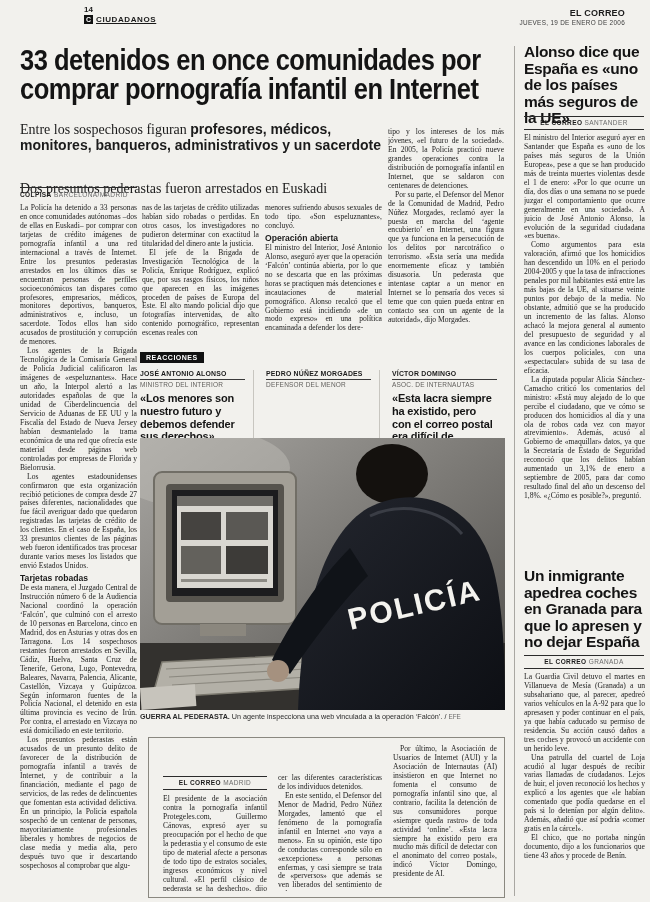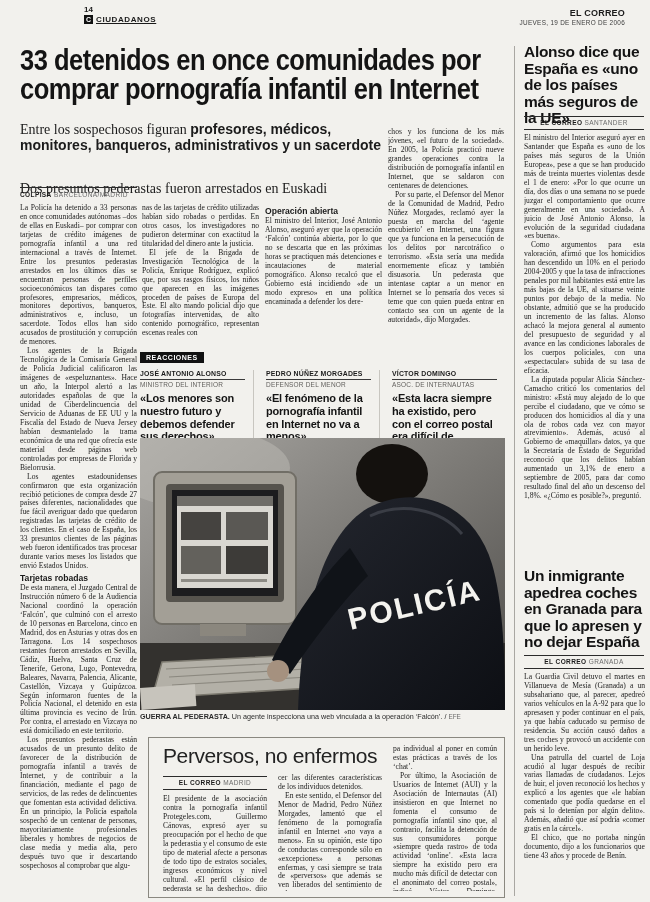--- a/index.html
+++ b/index.html
@@ -81,41 +81,41 @@
   <p class="f">De esta manera, el Juzgado Central de Instrucción número 6 de la Audiencia Nacional coordinó la operación ‘Falcón’, que culminó con el arresto de 10 personas en Barcelona, cinco en Madrid, dos en Asturias y otras dos en Tarragona. Los 14 sospechosos restantes fueron arrestados en Sevilla, Cádiz, Huelva, Santa Cruz de Tenerife, Gerona, Lugo, Pontevedra, Baleares, Navarra, Palencia, Alicante, Castellón, Vizcaya y Guipúzcoa. Según informaron fuentes de la Policía Nacional, el detenido en esta última provincia es vecino de Irún. Por contra, el arrestado en Vizcaya no está domiciliado en este territorio.</p>
   <p>Los presuntos pederastas están acusados de un presunto delito de favorecer de la distribución de pornografía infantil a través de Internet, y de contribuir a la financiación, mediante el pago de servicios, de las redes de delincuentes que fomentan esta actividad delictiva. En un principio, la Policía española sospechó de un centenar de personas, mayoritariamente profesionales liberales y hombres de negocios de clase media y media alta, pero después tuvo que ir descartando sospechosos al comprobar que algu-</p>
 </div>
 
 <div class="abs col" style="left:142px;top:204px;width:117px;height:136px;">
   <p class="f">nas de las tarjetas de crédito utilizadas habían sido robadas o perdidas. En otros casos, los investigadores no pudieron determinar con exactitud la titularidad del dinero ante la justicia.</p>
   <p>El jefe de la Brigada de Investigación Tecnológica de la Policía, Enrique Rodríguez, explicó que, por sus rasgos físicos, los niños que aparecen en las imágenes proceden de países de Europa del Este. El alto mando policial dijo que fotografías intervenidas, de alto contenido pornográfico, representan escenas reales con</p>
 </div>
 
 <div class="abs col" style="left:265px;top:204px;width:117px;height:136px;">
+  <p class="f">menores sufriendo abusos sexuales de todo tipo. «Son espeluznantes», concluyó.</p>
   <p class="bodysub">Operación abierta</p>
   <p class="f">El ministro del Interior, José Antonio Alonso, aseguró ayer que la operación ‘Falcón’ continúa abierta, por lo que no se descarta que en las próximas horas se practiquen más detenciones e incautaciones de material pornográfico. Alonso recalcó que el Gobierno está incidiendo «de un modo expreso» en una política encaminada a defender los dere-</p>
 </div>
 
 <div class="abs col" style="left:388px;top:128px;width:116px;height:212px;">
-  <p class="f">chos y los funciona de los más jóvenes, «el futuro de la sociedad». En 2005, la Policía practicó nueve grandes operaciones contra la distribución de pornografía infantil en Internet, que se saldaron con centenares de detenciones.</p>
+  <p class="f">tipo y los intereses de los más jóvenes, «el futuro de la sociedad». En 2005, la Policía practicó nueve grandes operaciones contra la distribución de pornografía infantil en Internet, que se saldaron con centenares de detenciones.</p>
   <p>Por su parte, el Defensor del Menor de la Comunidad de Madrid, Pedro Núñez Morgades, reclamó ayer la puesta en marcha del ‘agente encubierto’ en Internet, una figura que ya funciona en la persecución de los delitos por narcotráfico o terrorismo. «Esta sería una medida enormemente eficaz y también disuasoria. Un pederasta que intentase captar a un menor en Internet se lo pensaría dos veces si teme que con quien pueda entrar en contacto sea con un agente de la autoridad», dijo Morgades.</p>
 </div>
 
 <div class="abs" style="left:140px;top:346px;width:365px;">
   <span class="reacttag">REACCIONES</span>
   <div class="quotes">
     <div class="qcol">
       <div class="qname">JOSÉ ANTONIO ALONSO</div>
       <div class="qrole">MINISTRO DEL INTERIOR</div>
       <div class="qtext">«Los menores son nuestro futuro y debemos defender sus derechos»</div>
     </div>
     <div class="qcol">
       <div class="qname">PEDRO NÚÑEZ MORGADES</div>
       <div class="qrole">DEFENSOR DEL MENOR</div>
-      <div class="qtext">«El fenómeno de la pornografía infantil en Internet no va a menos»</div>
     </div>
     <div class="qcol">
       <div class="qname">VÍCTOR DOMINGO</div>
       <div class="qrole">ASOC. DE INTERNAUTAS</div>
       <div class="qtext">«Esta lacra siempre ha existido, pero con el correo postal era difícil de detectar»</div>
     </div>
   </div>
 </div>
 
 <div class="abs photo" style="left:140px;top:438px;width:365px;height:272px;">
@@ -166,33 +166,31 @@
       <path d="M230,78 C260,64 300,70 322,96" stroke="#3a3d45" stroke-width="3" fill="none"></path>
     </g>
   </svg>
 </div>
 
 <div class="abs caption" style="left:140px;top:713px;width:365px;">
   <span class="cl">GUERRA AL PEDERASTA.</span><span> Un agente inspecciona una web vinculada a la operación ‘Falcón’. / </span><span class="cr">EFE</span>
 </div>
 
 <div class="abs boxart" style="left:148px;top:737px;width:355px;height:159px;">
-  <div class="abs boxhead" style="left:14px;top:7px;width:220px;">Perversos, no enfermos</div>
   <div class="abs byl byl-rule" style="left:14px;top:38px;width:104px;">
     <span>EL CORREO</span><span class="pl"> MADRID</span>
   </div>
   <div class="abs col" style="left:14px;top:57px;width:104px;height:96px;">
     <p class="f">El presidente de la asociación contra la pornografía infantil Protegeles.com, Guillermo Cánovas, expresó ayer su preocupación por el hecho de que la pederastia y el consumo de este tipo de material afecte a personas de todo tipo de estratos sociales, ingresos económicos y nivel cultural. «El perfil clásico de pederasta se ha deshecho», dijo Cánovas, tras cono-</p>
   </div>
   <div class="abs col" style="left:129px;top:36px;width:104px;height:117px;">
     <p class="f">cer las diferentes características de los individuos detenidos.</p>
     <p>En este sentido, el Defensor del Menor de Madrid, Pedro Núñez Morgades, lamentó que el fenómeno de la pornografía infantil en Internet «no vaya a menos». En su opinión, este tipo de conductas corresponde sólo en «excepciones» a personas enfermas, y casi siempre se trata de «perversos» que además se ven liberados del sentimiento de cul-</p>
   </div>
   <div class="abs col" style="left:244px;top:7px;width:104px;height:146px;">
-    <p class="f">pa individual al poner en común estas prácticas a través de los ‘chat’.</p>
     <p>Por último, la Asociación de Usuarios de Internet (AUI) y la Asociación de Internautas (AI) insistieron en que Internet no fomenta el consumo de pornografía infantil sino que, al contrario, facilita la detención de sus consumidores porque «siempre queda rastro» de toda actividad ‘online’. «Esta lacra siempre ha existido pero era mucho más difícil de detectar con el anonimato del correo postal», indicó Víctor Domingo, presidente de AI.</p>
   </div>
 </div>
 
 <div class="abs vrule" style="left:514px;top:46px;height:850px;"></div>
 
 <div class="abs sbhead" style="left:524px;top:44px;width:122px;">Alonso dice que España es «uno de los países más seguros de la UE»</div>
 <div class="abs byl byl-rule" style="left:524px;top:116px;width:120px;">
   <span>EL CORREO</span><span class="pl"> SANTANDER</span>
 </div>

